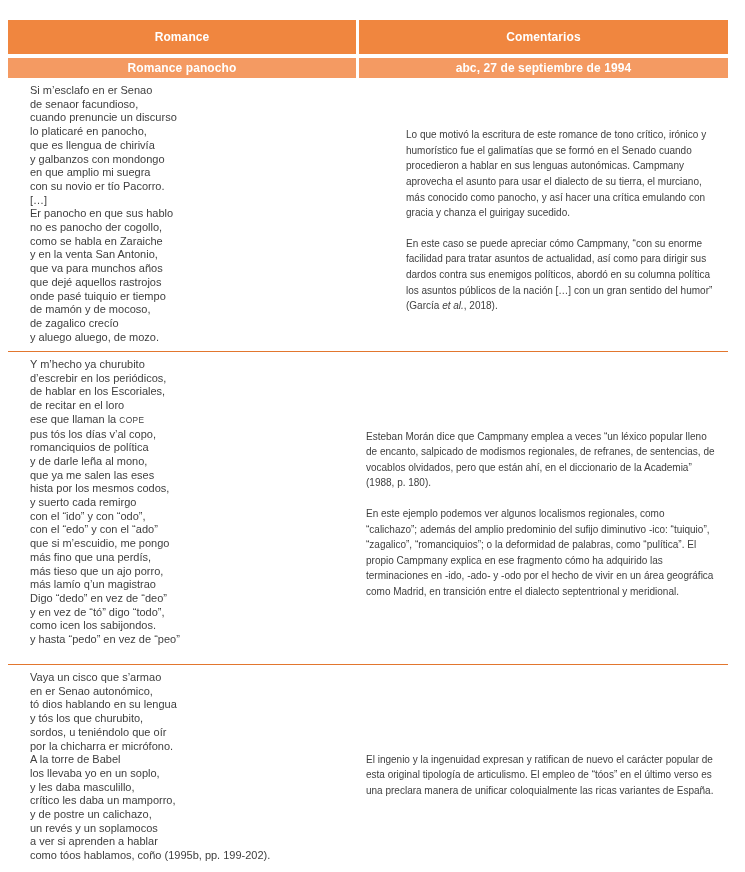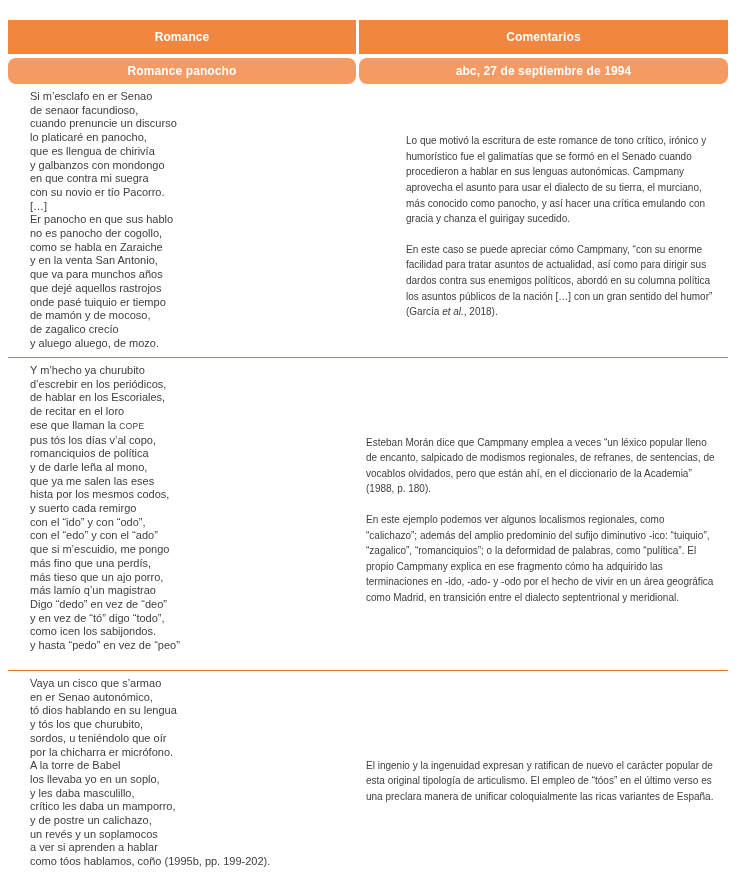--- a/index.html
+++ b/index.html
@@ -21,21 +21,21 @@
   .header-grid{
     display:grid;
     grid-template-columns:348px 1fr;
     column-gap:3px;row-gap:4px;
   }
   .hdr,.subhdr{
     color:#ffffff;font-weight:bold;font-size:12px;letter-spacing:0.1px;
     display:flex;align-items:center;justify-content:center;text-align:center;
   }
   .hdr{background:var(--orange-header);height:34px;}
-  .subhdr{background:var(--orange-subheader);height:26px;border-radius:8px;}
+  .subhdr{background:var(--orange-subheader);height:20px;}
   .body-grid{width:100%;}
   .trow{
     display:grid;
     grid-template-columns:348px 1fr;
     border-bottom:1.5px solid var(--orange-line);
   }
   .trow.r1{min-height:274px;gap:40px;}
   .trow.r2{min-height:313px;}
   .trow.r3{min-height:209px;}
   .poem-cell{
@@ -64,21 +64,21 @@
   </div>
   <div class="body-grid">
     <section class="trow r1">
       <div class="poem-cell">
           <div class="line">Si m’esclafo en er Senao</div>
           <div class="line">de senaor facundioso,</div>
           <div class="line">cuando prenuncie un discurso</div>
           <div class="line">lo platicaré en panocho,</div>
           <div class="line">que es llengua de chirivía</div>
           <div class="line">y galbanzos con mondongo</div>
-          <div class="line">en que contra mi suegra</div>
+          <div class="line">en que amplio mi suegra</div>
           <div class="line">con su novio er tío Pacorro.</div>
           <div class="line">[…]</div>
           <div class="line">Er panocho en que sus hablo</div>
           <div class="line">no es panocho der cogollo,</div>
           <div class="line">como se habla en Zaraiche</div>
           <div class="line">y en la venta San Antonio,</div>
           <div class="line">que va para munchos años</div>
           <div class="line">que dejé aquellos rastrojos</div>
           <div class="line">onde pasé tuiquio er tiempo</div>
           <div class="line">de mamón y de mocoso,</div>

